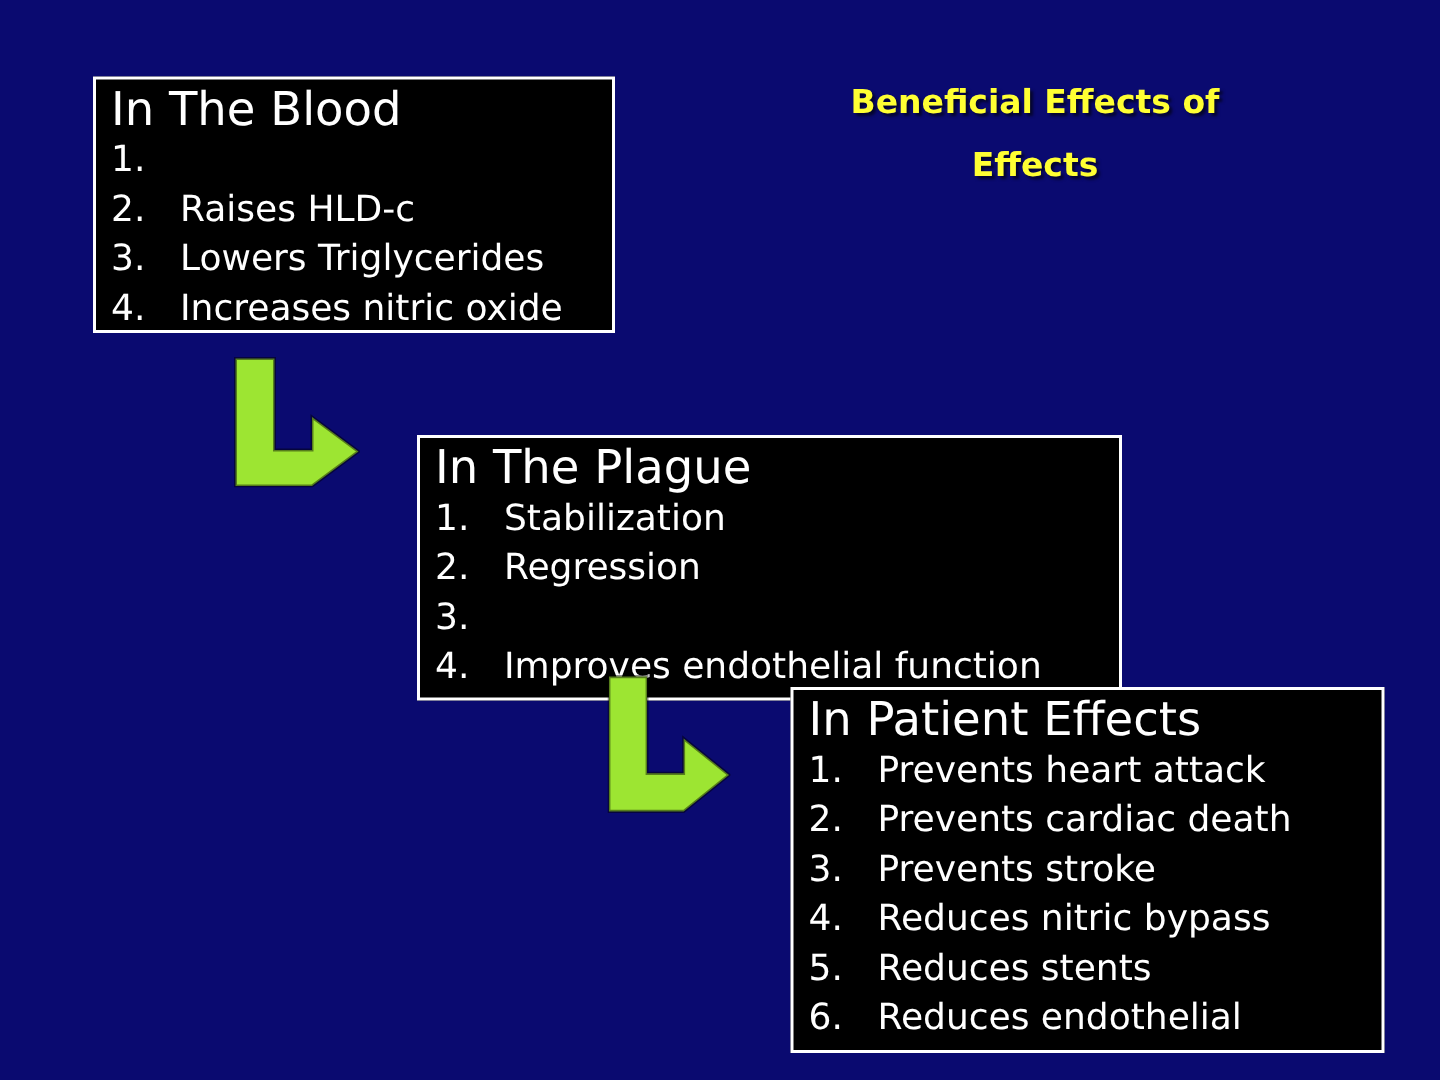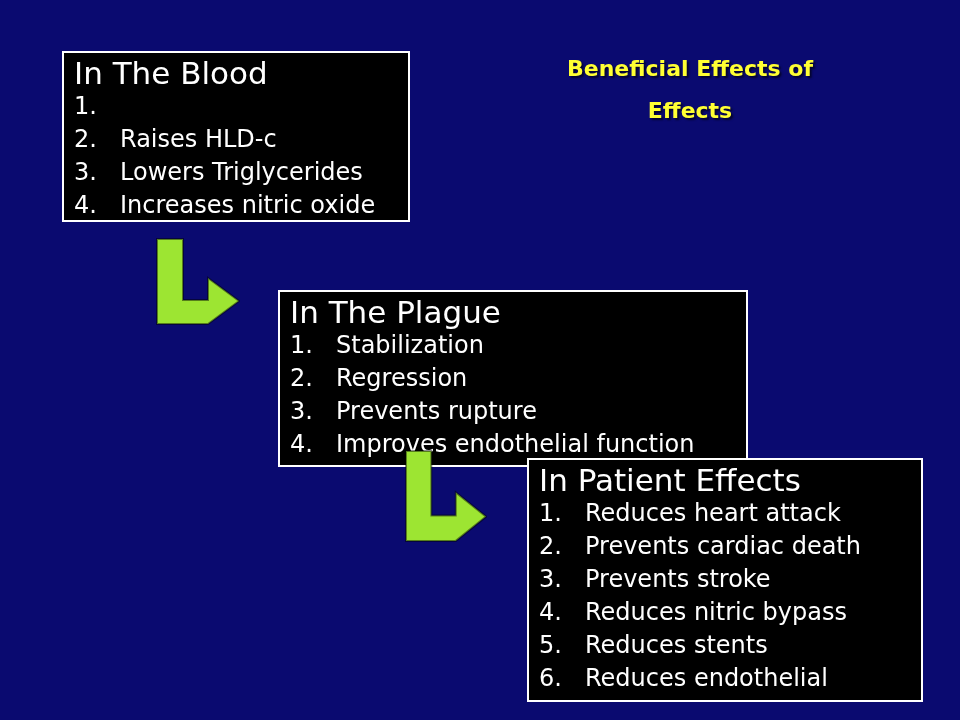--- a/index.html
+++ b/index.html
@@ -124,21 +124,20 @@
           <span class="txt">Stabilization</span>
         </div>
 
         <div class="list-row">
           <span class="num">2.</span>
           <span class="txt">Regression</span>
         </div>
 
         <div class="list-row">
           <span class="num">3.</span>
-          <span class="txt">Prevents rupture</span>
         </div>
 
         <div class="list-row">
           <span class="num">4.</span>
           <span class="txt">Improves endothelial function</span>
         </div>
       </div>
   </div>
 
   <div class="arrow arrow-2">
@@ -146,21 +145,21 @@
       <polygon points="1,1 27,1 27,62 52,62 52,40 83,63 52,86 1,86"></polygon>
     </svg>
   </div>
 
   <div class="box box-outcomes">
     <div class="box-heading">In Patient Effects</div>
     <div class="box-list">
 
         <div class="list-row">
           <span class="num">1.</span>
-          <span class="txt">Reduces heart attack</span>
+          <span class="txt">Prevents heart attack</span>
         </div>
 
         <div class="list-row">
           <span class="num">2.</span>
           <span class="txt">Prevents cardiac death</span>
         </div>
 
         <div class="list-row">
           <span class="num">3.</span>
           <span class="txt">Prevents stroke</span>

